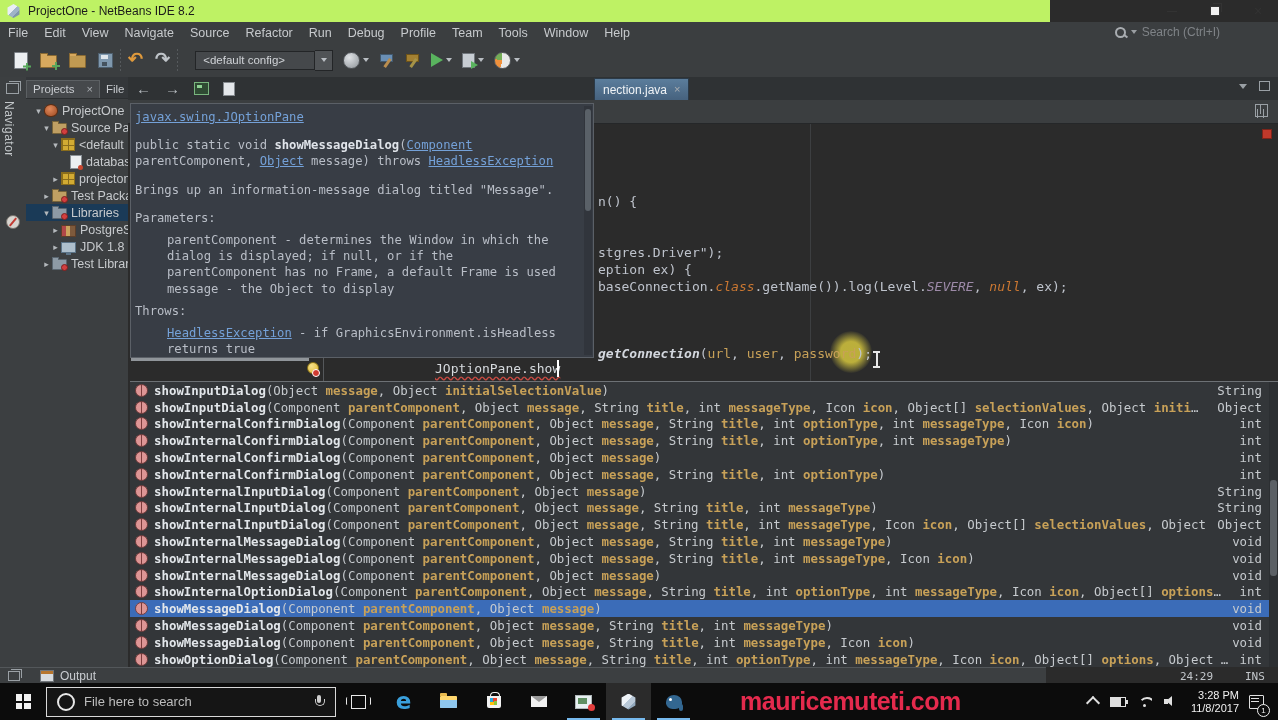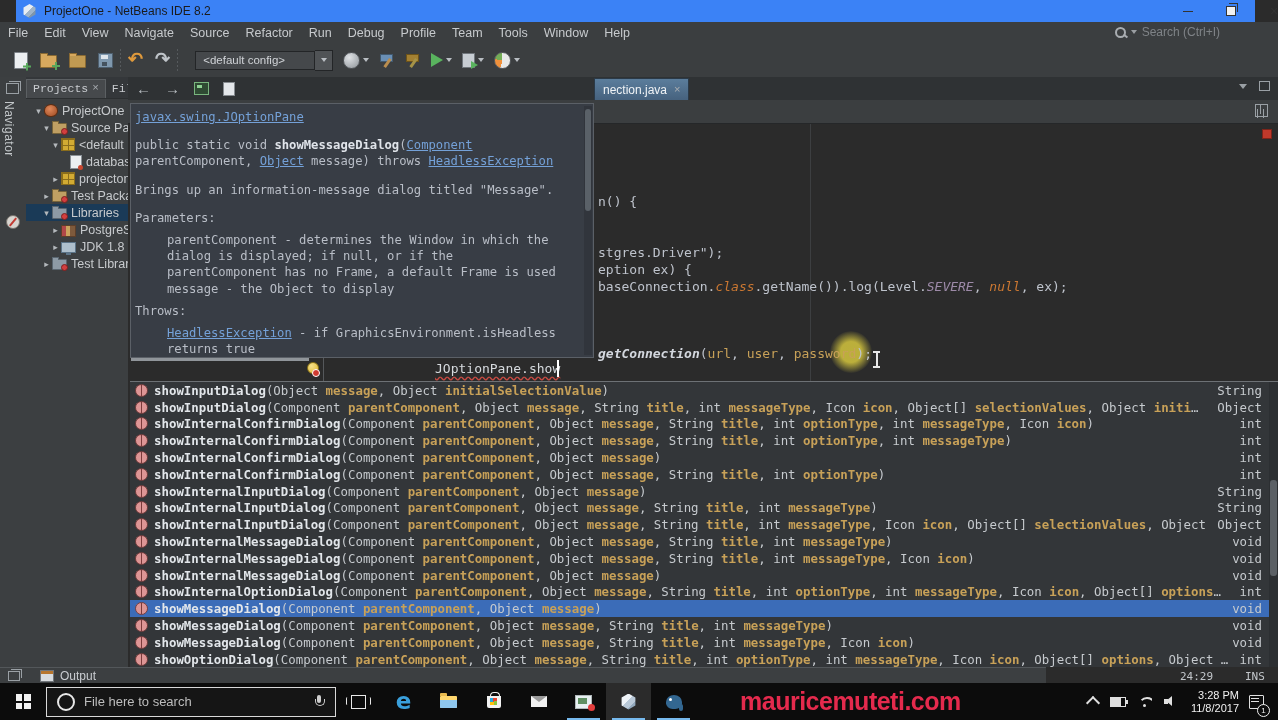--- a/index.html
+++ b/index.html
@@ -1,21 +1,21 @@
 <!DOCTYPE html>
 <html><head>
 <meta charset="utf-8">
 <style>
   html,body{margin:0;padding:0;background:#222;}
   #screen{position:relative;width:1278px;height:720px;overflow:hidden;background:#2b2b2b;
     font-family:"Liberation Sans",sans-serif;-webkit-font-smoothing:antialiased;}
   .abs{position:absolute;}
 
   
-  #titlebar{left:16px;top:0;width:1239px;height:22px;background:#3b82f6;border-bottom:1px solid #d5d5d5;}
+  #titlebar{left:0;top:0;width:1050px;height:22px;background:#bef264;border-bottom:1px solid #d5d5d5;}
   #nb-cube{left:7px;top:4px;width:13px;height:14px;
     background:linear-gradient(135deg,#e8eef4 0 45%,#9fb4c8 45% 70%,#7e95ab 70%);
     clip-path:polygon(50% 0,96% 25%,96% 75%,50% 100%,4% 75%,4% 25%);}
   #title-text{left:28px;top:4px;font-size:12px;color:#1b1b1b;}
   .winbtn{top:0;width:34px;height:22px;display:flex;align-items:center;justify-content:center;}
   #btn-min span{display:block;width:10px;height:1px;background:#333;}
   #btn-restore span{display:block;width:8px;height:8px;border:1px solid #333;position:relative;background:#f1f1f1;}
   #btn-restore span::before{content:"";position:absolute;left:2px;top:-4px;width:8px;height:8px;border:1px solid #333;border-left:none;border-bottom:none;}
   #btn-close span{font-size:14px;color:#333;line-height:1;}
 
@@ -64,21 +64,21 @@
   #navstrip{left:0;top:77px;width:26px;height:590px;background:#3c3f41;border-right:1px solid #2c2f31;}
   #nav-dock{left:6px;top:6px;width:11px;height:9px;border:1px solid #9aa0a5;}
   #nav-dock::before{content:"";position:absolute;left:2px;top:-3px;width:11px;height:9px;border:1px solid #9aa0a5;border-left:none;border-bottom:none;}
   #nav-label{left:2px;top:24px;writing-mode:vertical-rl;font-size:12px;color:#c3c7ca;letter-spacing:.5px;}
   #nav-compass{left:6px;top:138px;width:12px;height:12px;border-radius:50%;background:#d8d5d0;border:1px solid #77726c;}
   #nav-compass::after{content:"";position:absolute;left:5px;top:1px;width:2px;height:10px;background:#c23b33;transform:rotate(40deg);}
 
   
   #explorer{left:26px;top:77px;width:102px;height:590px;background:#3c3f41;overflow:hidden;}
   #exp-tabs{height:21px;display:flex;align-items:flex-end;background:#34373a;border-bottom:1px solid #2c2f31;}
-  .exp-tab{font-size:11.5px;color:#c9ccd0;padding:2px 6px 3px;display:flex;gap:4px;align-items:center;font-family:Liberation Mono, monospace;}
+  .exp-tab{font-size:11.5px;color:#c9ccd0;padding:2px 6px 3px;display:flex;gap:12px;align-items:center;}
   .exp-tab.active{background:#46494c;border:1px solid #5c6063;border-bottom:none;}
   .tab-x{color:#a9adb1;font-size:11px;line-height:1;}
   #tree{padding-top:3px;}
   .trow{height:17px;display:flex;align-items:center;white-space:nowrap;font-size:12.5px;color:#c7cacd;}
   .trow.sel{background:#1a3a57;}
   .tarrow{width:11px;font-size:9px;color:#b4b8bc;text-align:center;flex:none;}
   .ticon{flex:none;margin-right:4px;}
   .t-coffee{width:12px;height:11px;border-radius:50% 50% 45% 45%;background:radial-gradient(circle at 40% 35%,#e0885a,#9c4a22);border:1px solid #5e2d12;}
   .t-folder{width:13px;height:9px;background:#bf9f63;border:1px solid #77643a;border-radius:1px;position:relative;margin-top:2px;}
   .t-folder::before{content:"";position:absolute;top:-3px;left:-1px;width:5px;height:2px;background:#bf9f63;border:1px solid #77643a;border-bottom:none;}

